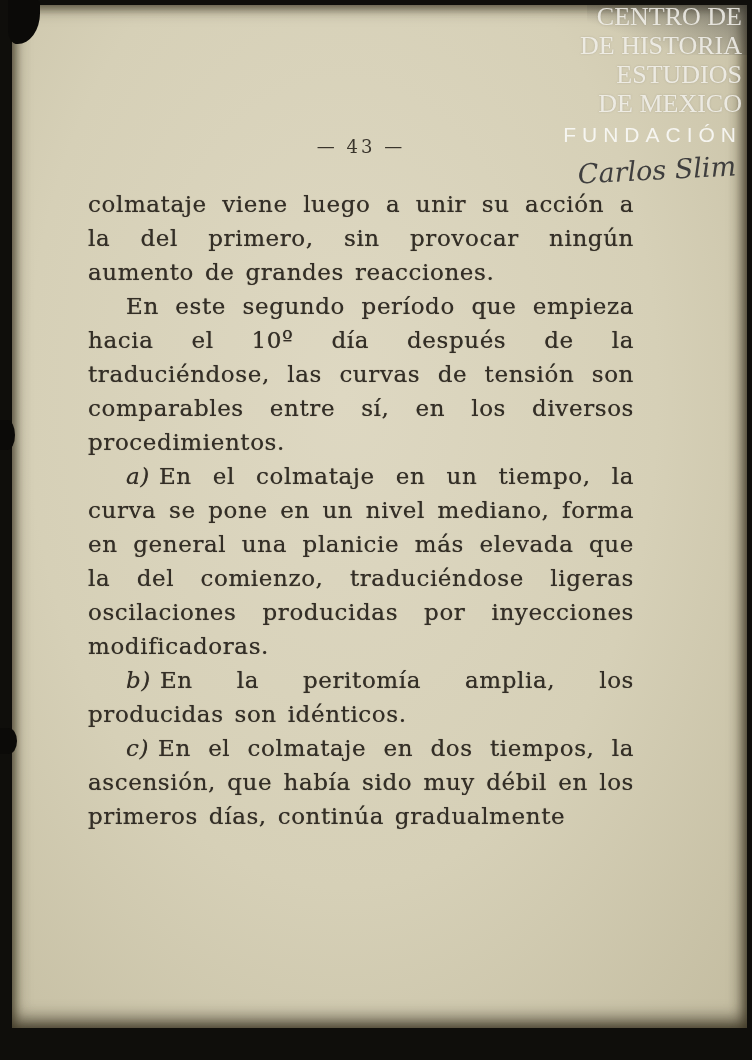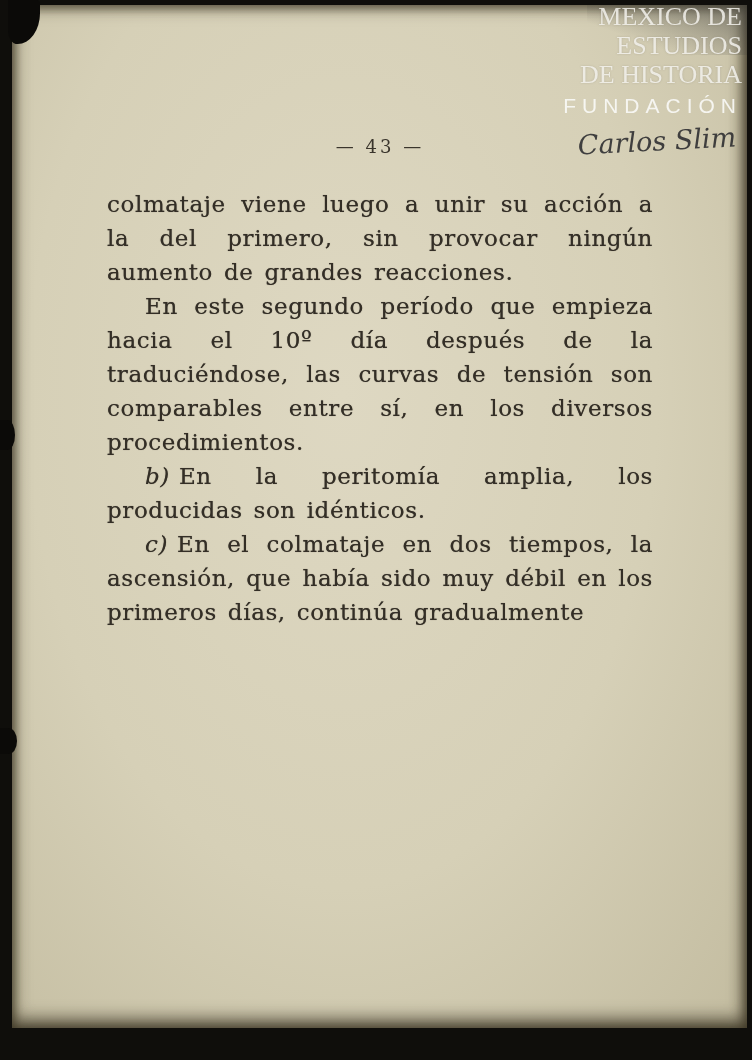--- a/index.html
+++ b/index.html
@@ -32,21 +32,21 @@
   .bm2 { left: 0px;  top: 420px; width: 15px; height: 30px; border-radius: 0 60% 60% 0; }
   .bm3 { left: 0px;  top: 728px; width: 17px; height: 26px; border-radius: 0 60% 60% 0; }
   .corner-shade {
     position: absolute; right: 5px; top: 5px; width: 160px; height: 50px;
     background: linear-gradient(200deg, rgba(60,60,58,.55), rgba(60,60,58,0) 70%);
   }
 
   
   .text-block {
     position: absolute;
-    left: 107px; top: 136px; width: 546px;
+    left: 88px; top: 136px; width: 546px;
   }
   .page-number {
     text-align: center;
     font-size: 18px;
     letter-spacing: 3px;
     color: #3a352c;
     margin: 0 0 30px 0;
   }
   .para {
     margin: 0;
@@ -109,25 +109,27 @@
 <div class="corner-shade"></div>
 
 <div class="text-block">
   <p class="page-number">— 43 —</p>
 
   <p class="para cont"><span>colmataje viene luego a unir su acción a la del primero, sin provocar ningún aumento de grandes reacciones.</span></p>
 
 
   <p class="para"><span>En este segundo período que empieza hacia el 10º día después de la traduciéndose, las curvas de tensión son comparables entre sí, en los diversos procedimientos.</span></p>
 
+  <p class="para"><span class="pmark">a)</span><span>En el colmataje en un tiempo, la curva se pone en un nivel mediano, forma en general una planicie más elevada que la del comienzo, traduciéndose ligeras oscilaciones producidas por inyecciones modificadoras.</span></p>
 
   <p class="para"><span class="pmark">b)</span><span>En la peritomía amplia, los producidas son idénticos.</span></p>
 
   <p class="para"><span class="pmark">c)</span><span>En el colmataje en dos tiempos, la ascensión, que había sido muy débil en los primeros días, continúa gradualmente</span></p>
 </div>
 
 <div class="watermark">
-  <div class="wm-line">MEXICO DE</div>
+  <div class="wm-line">CENTRO DE</div>
+  <div class="wm-line">DE HISTORIA</div>
   <div class="wm-line">ESTUDIOS</div>
-  <div class="wm-line">DE HISTORIA</div>
+  <div class="wm-line">DE MEXICO</div>
   <div class="wm-foundation">FUNDACIÓN</div>
   <div class="wm-signature">Carlos Slim</div>
 </div>
 
 </body></html>

